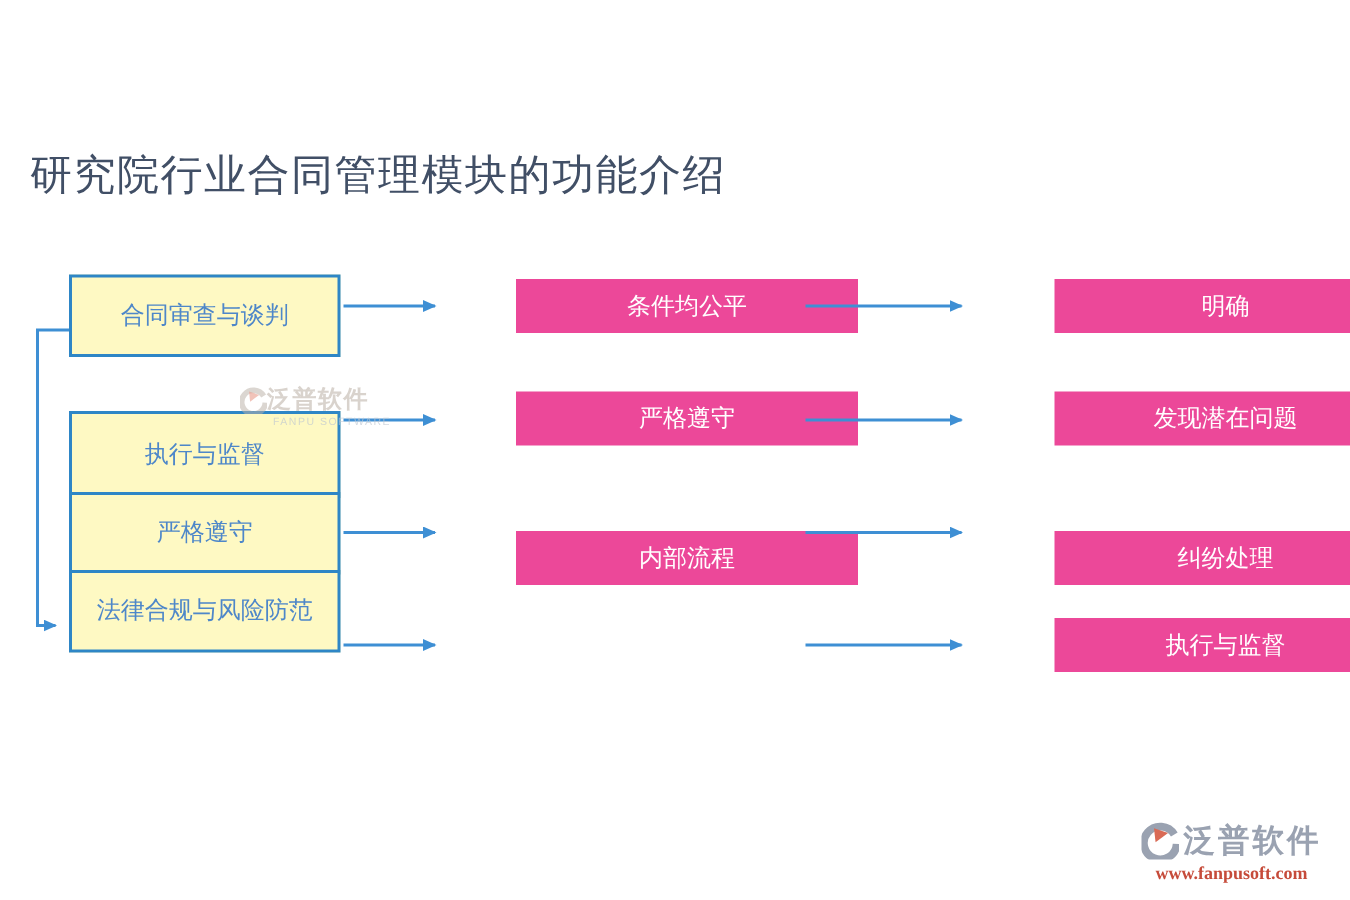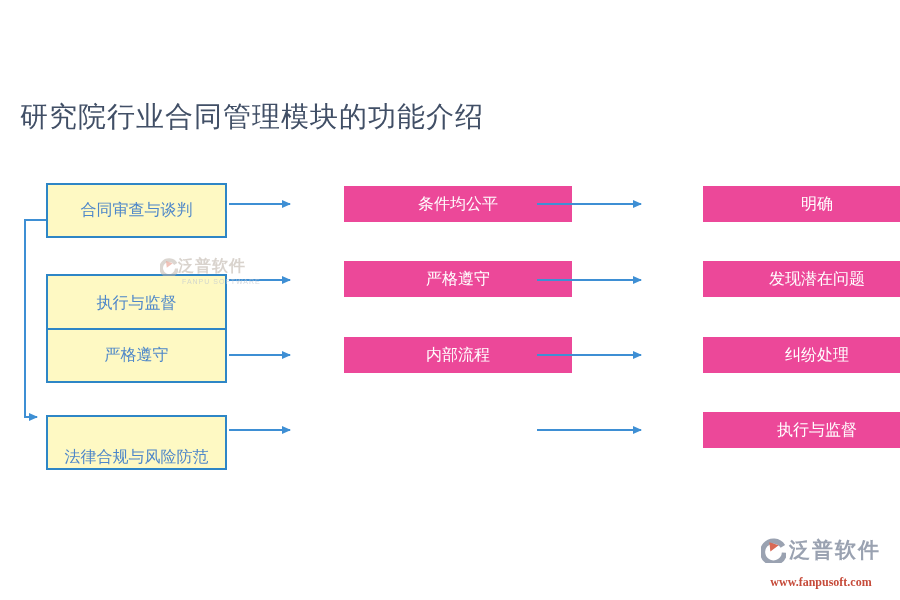--- a/index.html
+++ b/index.html
@@ -47,24 +47,24 @@
     background: #ec4899;
     color: #ffffff;
     z-index: 2;
     margin-left: 48px;
   }
   .node-step   { left: 296px; }
   .node-result { left: 655px; }
   .r1s { top: 183px; }
   .r2s { top: 254px; height: 58px; margin-top: 20px; }
   .r3s { top: 328px; }
-  .r4s { top: 415px; align-items: flex-end; }
+  .r4s { top: 380px; }
   .r1f { top: 186px; }
   .r2f { top: 261px; text-align: center; }
-  .r3f { top: 337px; }
+  .r3f { top: 354px; }
   .r4f { top: 412px; }
   .connectors {
     position: absolute;
     left: 0; top: 0;
     width: 900px; height: 600px;
     z-index: 3;
     pointer-events: none;
   }
   .watermark {
     position: absolute;
@@ -102,21 +102,21 @@
     font-weight: bold;
     color: #9AA2B1;
     letter-spacing: 2px;
     margin-left: 3px;
   }
   .footer-url {
     font-family: "Liberation Serif", "DejaVu Serif", serif;
     font-weight: bold;
     font-size: 12px;
     color: #C64B3A;
-    margin-top: 11px;
+    margin-top: 1px;
   }
 </style>
 </head>
 <body>
 
 <div class="canvas">
 
   <div class="title">研究院行业合同管理模块的功能介绍</div>
 
   <div class="node node-source r1s">

